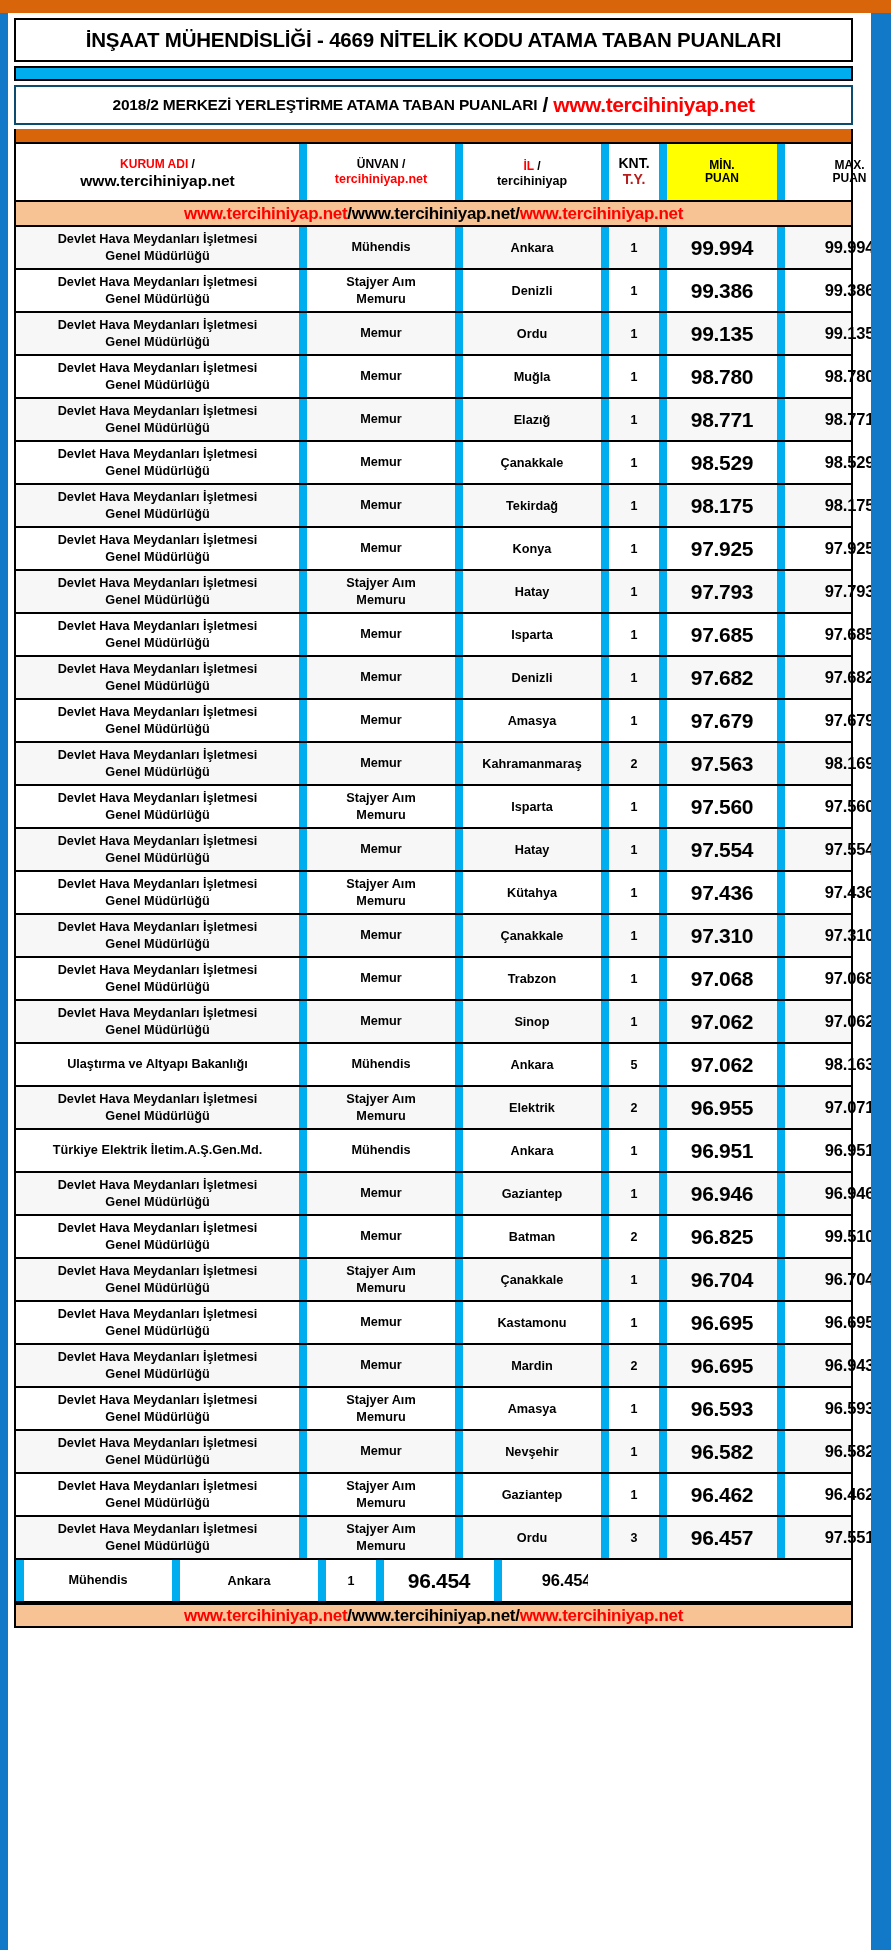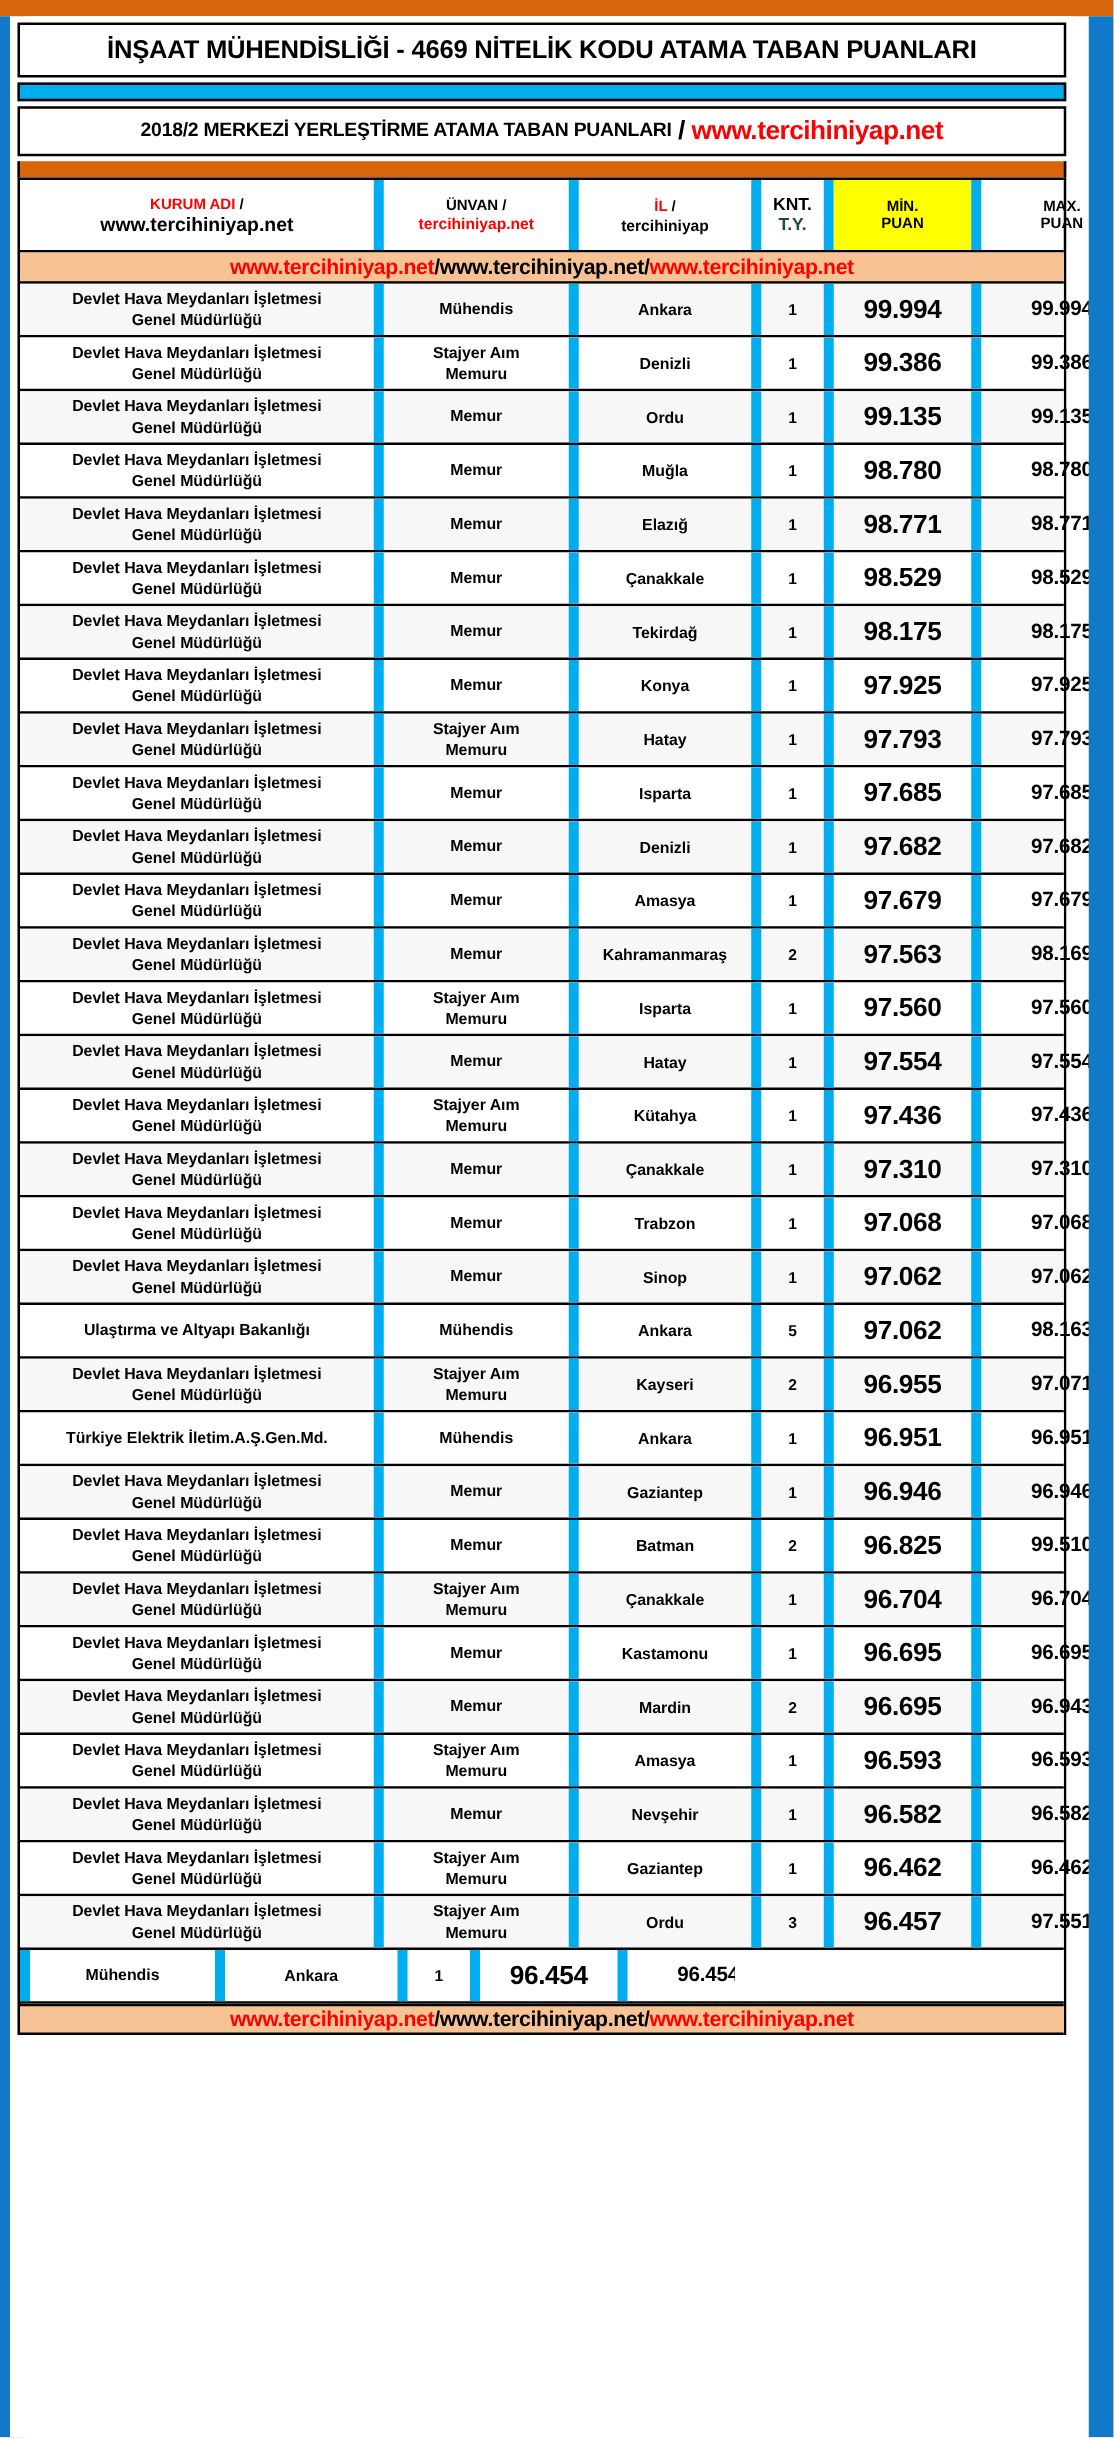--- a/index.html
+++ b/index.html
@@ -72,21 +72,21 @@
   .cyan-band {
     margin: 4px 6px 0 6px;
     height: 15px;
     background: #00AEEF;
     border: 2px solid #000000;
   }
 
   .subtitle-band {
     margin: 4px 6px 0 6px;
     height: 40px;
-    border: 2px solid #000000;
+    border: 2px solid #0c4a6e;
     display: flex;
     align-items: center;
     justify-content: center;
     background: #ffffff;
   }
   .subtitle-band .s1 {
     font-size: 15.5px;
     font-weight: bold;
     color: #000000;
     letter-spacing: -0.2px;
@@ -153,21 +153,21 @@
   
   .header-row { border-top: 2px solid #000; border-bottom: 2px solid #000; height: 60px; }
   .header-row .cell { flex-direction: column; justify-content: center; line-height: 1.12; }
   .hdr-l1 { font-size: 12px; font-weight: bold; }
   .hdr-l2 { font-size: 15.5px; font-weight: bold; }
   .hdr-red { color: #FF0000; }
   .hdr-black { color: #000000; }
   .hdr-small1 { font-size: 12px; font-weight: bold; }
   .hdr-small2 { font-size: 12.5px; font-weight: bold; }
   .hdr-knt1 { font-size: 14px; font-weight: bold; color: #000; }
-  .hdr-knt2 { font-size: 14px; font-weight: bold; color: #14532d; }
+  .hdr-knt2 { font-size: 14px; font-weight: bold; color: #b91c1c; }
   .c-min.hdrmin { background: #FFFF00; }
 
   
   .promo-row {
     height: 25px;
     background: #F7C394;
     border-bottom: 2px solid #000;
     display: flex;
     align-items: center;
     justify-content: center;
@@ -545,21 +545,21 @@
             <div class="sep"></div>
             <div class="cell c-max">98.163</div>
           </div>
           <div class="row data-row alt">
             <div class="cell c-kurum two-line">Devlet Hava Meydanları İşletmesi
 Genel Müdürlüğü</div>
             <div class="sep"></div>
             <div class="cell c-unvan two-line">Stajyer Aım
 Memuru</div>
             <div class="sep"></div>
-            <div class="cell c-il">Kayseri</div>
+            <div class="cell c-il">Elektrik</div>
             <div class="sep"></div>
             <div class="cell c-knt">2</div>
             <div class="sep"></div>
             <div class="cell c-min">96.955</div>
             <div class="sep"></div>
             <div class="cell c-max">97.071</div>
           </div>
           <div class="row data-row">
             <div class="cell c-kurum two-line">Türkiye Elektrik İletim.A.Ş.Gen.Md.</div>
             <div class="sep"></div>

